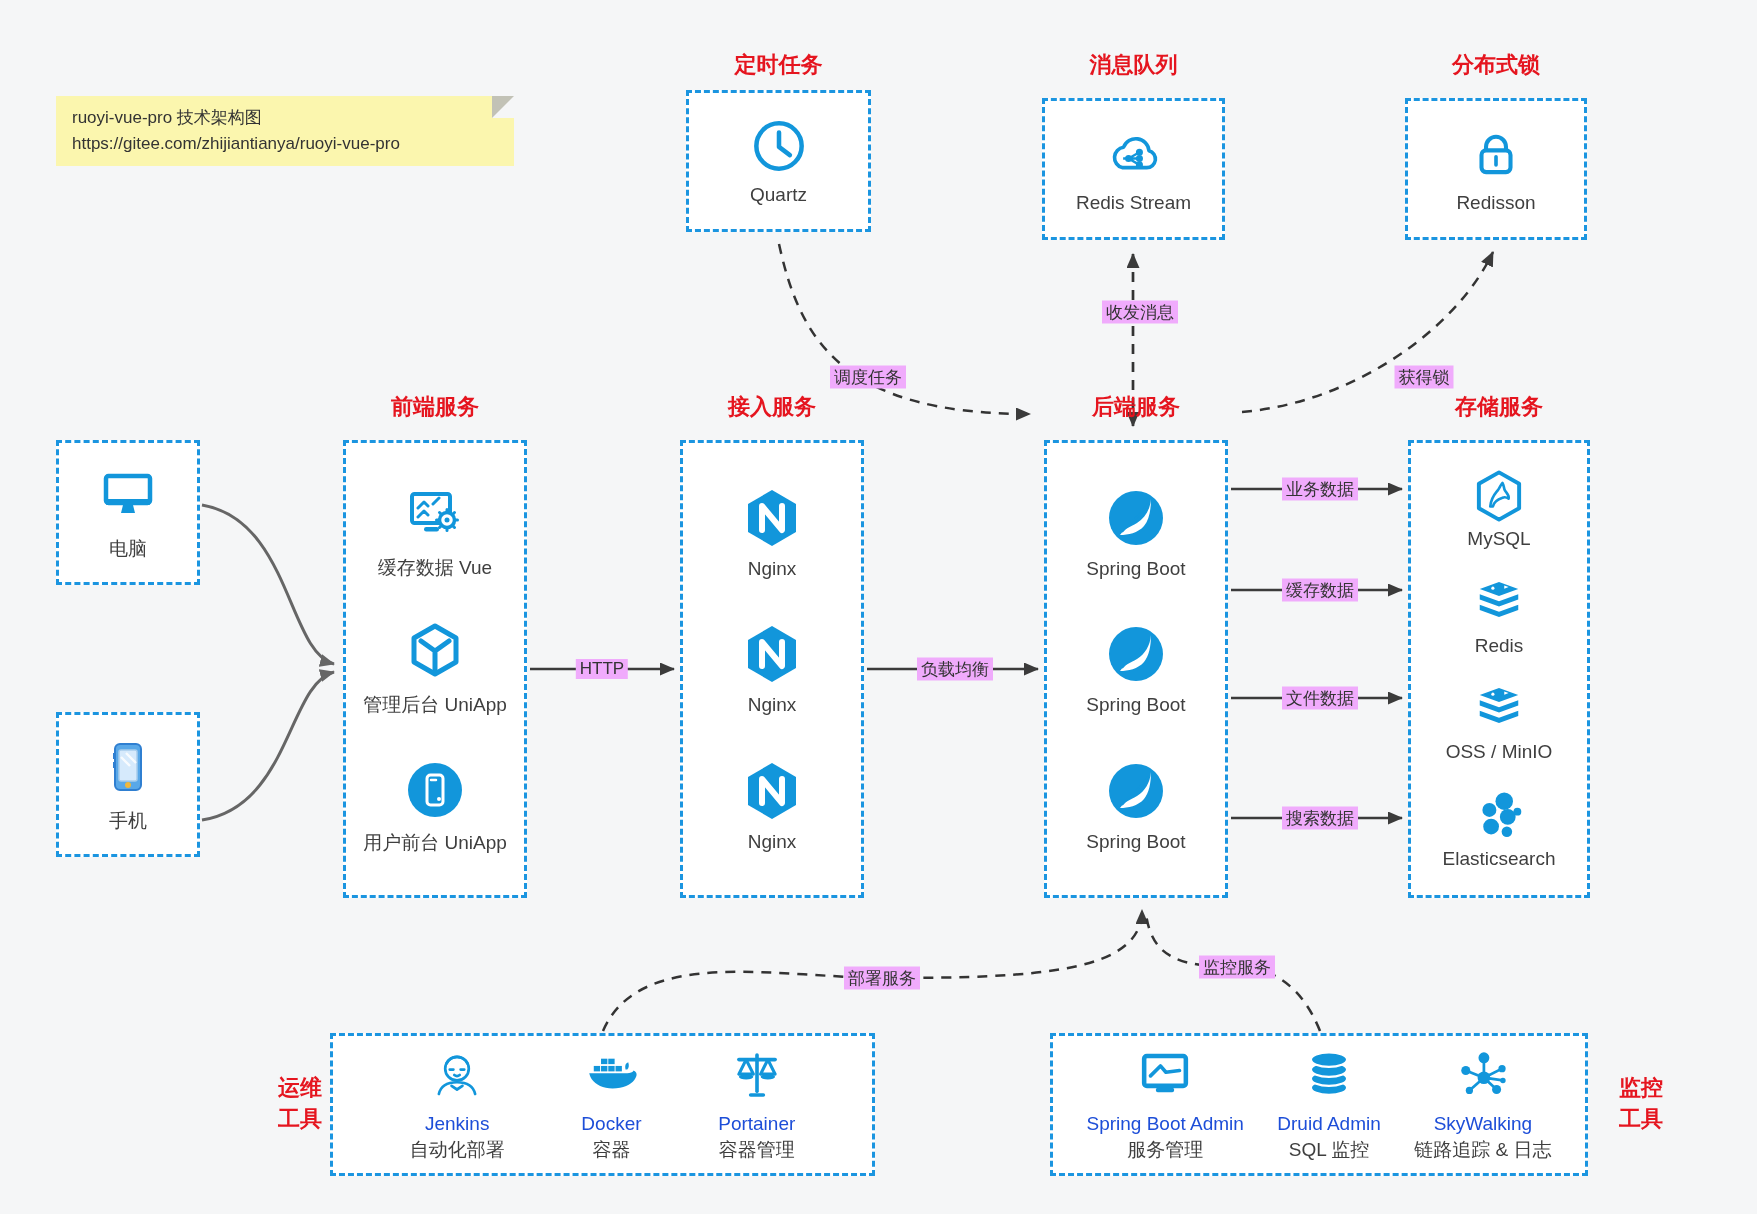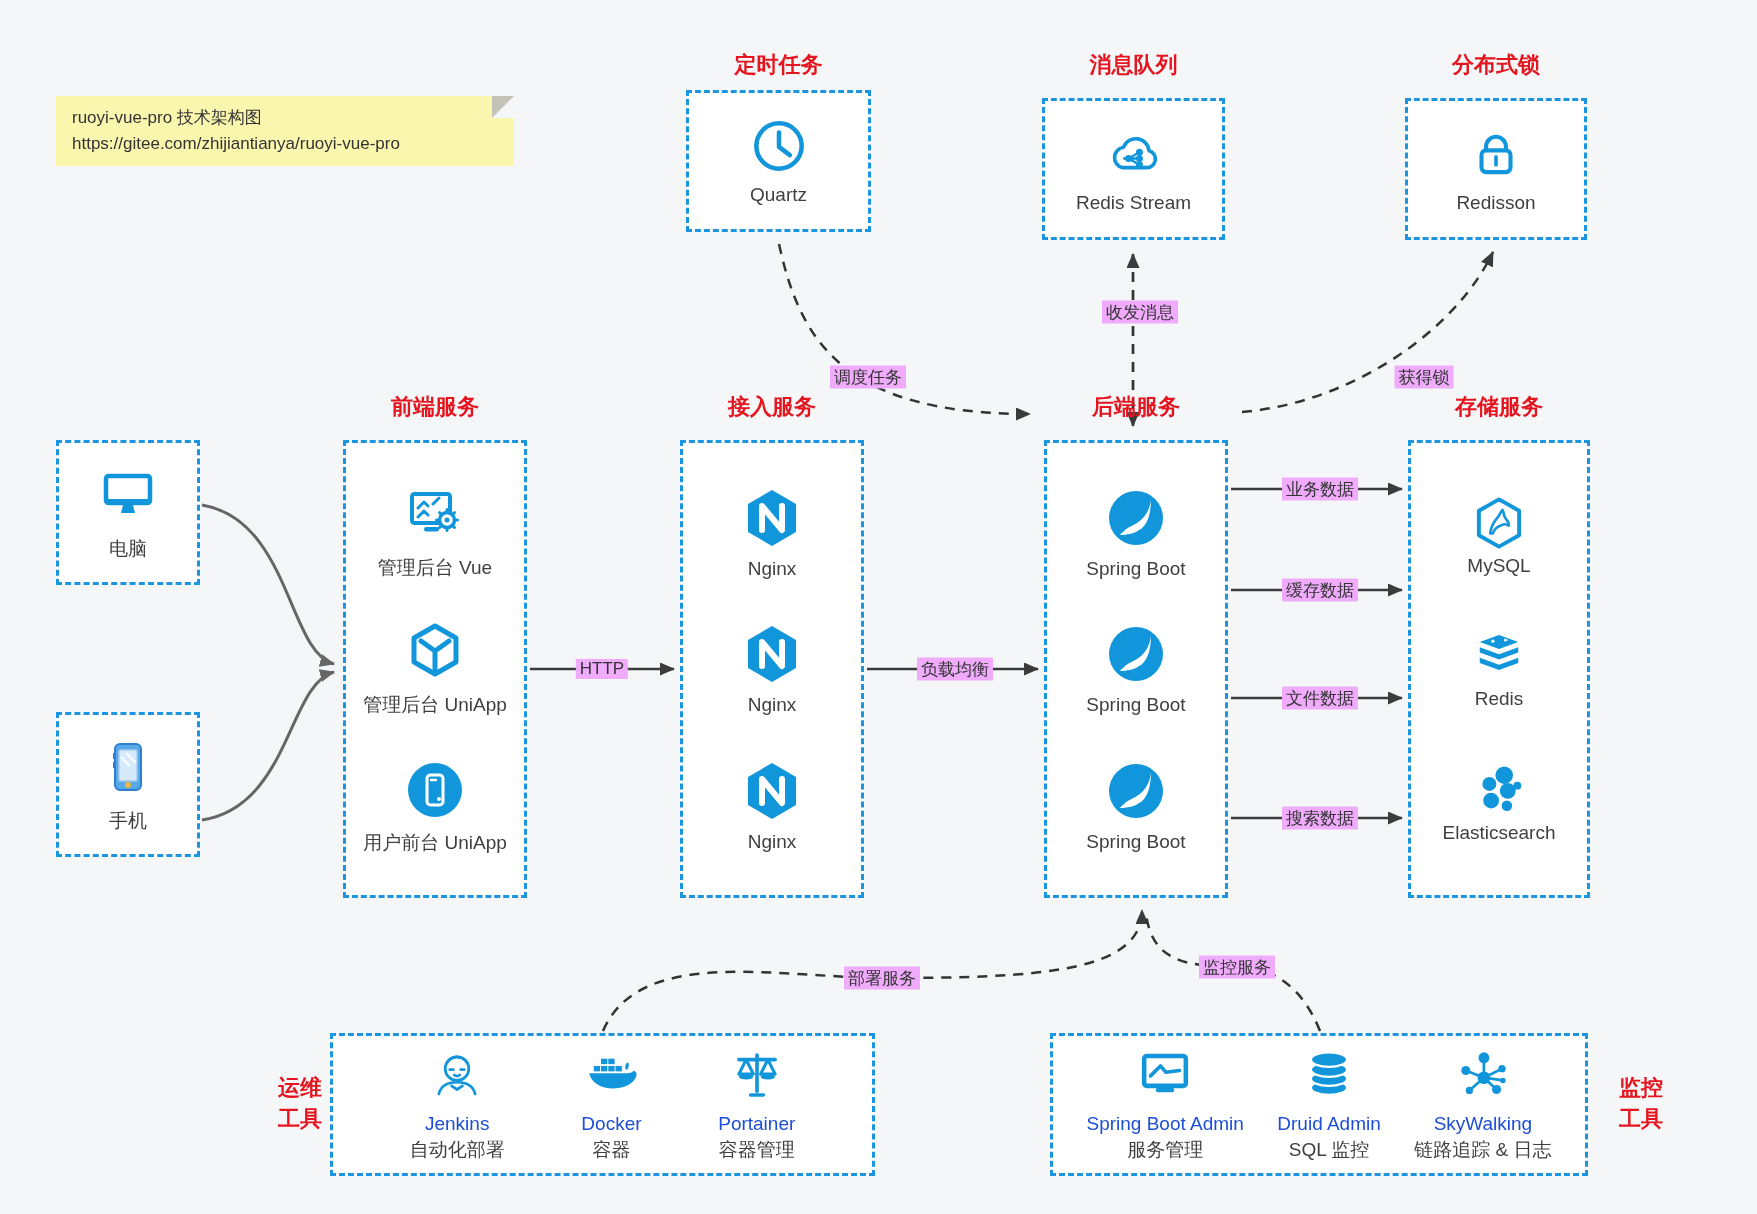--- a/index.html
+++ b/index.html
@@ -263,21 +263,21 @@
   </div>
 
   <div class="group-title" style="left:343px;top:392px;width:184px;">前端服务</div>
   <div class="dash-box col-box" style="left:343px;top:440px;width:184px;height:458px;">
     <div class="col-item">
       <span class="icon i64">
           <svg>
             <use href="#i-adminvue"></use>
           </svg>
         </span>
-      <div class="item-label">管理后台 Vue</div>
+      <div class="item-label">缓存数据 Vue</div>
     </div>
     <div class="col-item">
       <span class="icon i64">
           <svg>
             <use href="#i-cube"></use>
           </svg>
         </span>
       <div class="item-label">管理后台 UniApp</div>
     </div>
     <div class="col-item">
@@ -356,20 +356,28 @@
         </span>
       <div class="item-label" style="margin-top:4px;">MySQL</div>
     </div>
     <div class="col-item">
       <span class="icon i56">
           <svg>
             <use href="#i-redis"></use>
           </svg>
         </span>
       <div class="item-label" style="margin-top:4px;">Redis</div>
+    </div>
+    <div class="col-item">
+      <span class="icon i56">
+          <svg>
+            <use href="#i-redis"></use>
+          </svg>
+        </span>
+      <div class="item-label" style="margin-top:4px;">OSS / MinIO</div>
     </div>
     <div class="col-item">
       <span class="icon i56">
           <svg>
             <use href="#i-elastic"></use>
           </svg>
         </span>
       <div class="item-label" style="margin-top:4px;">Elasticsearch</div>
     </div>
   </div>

